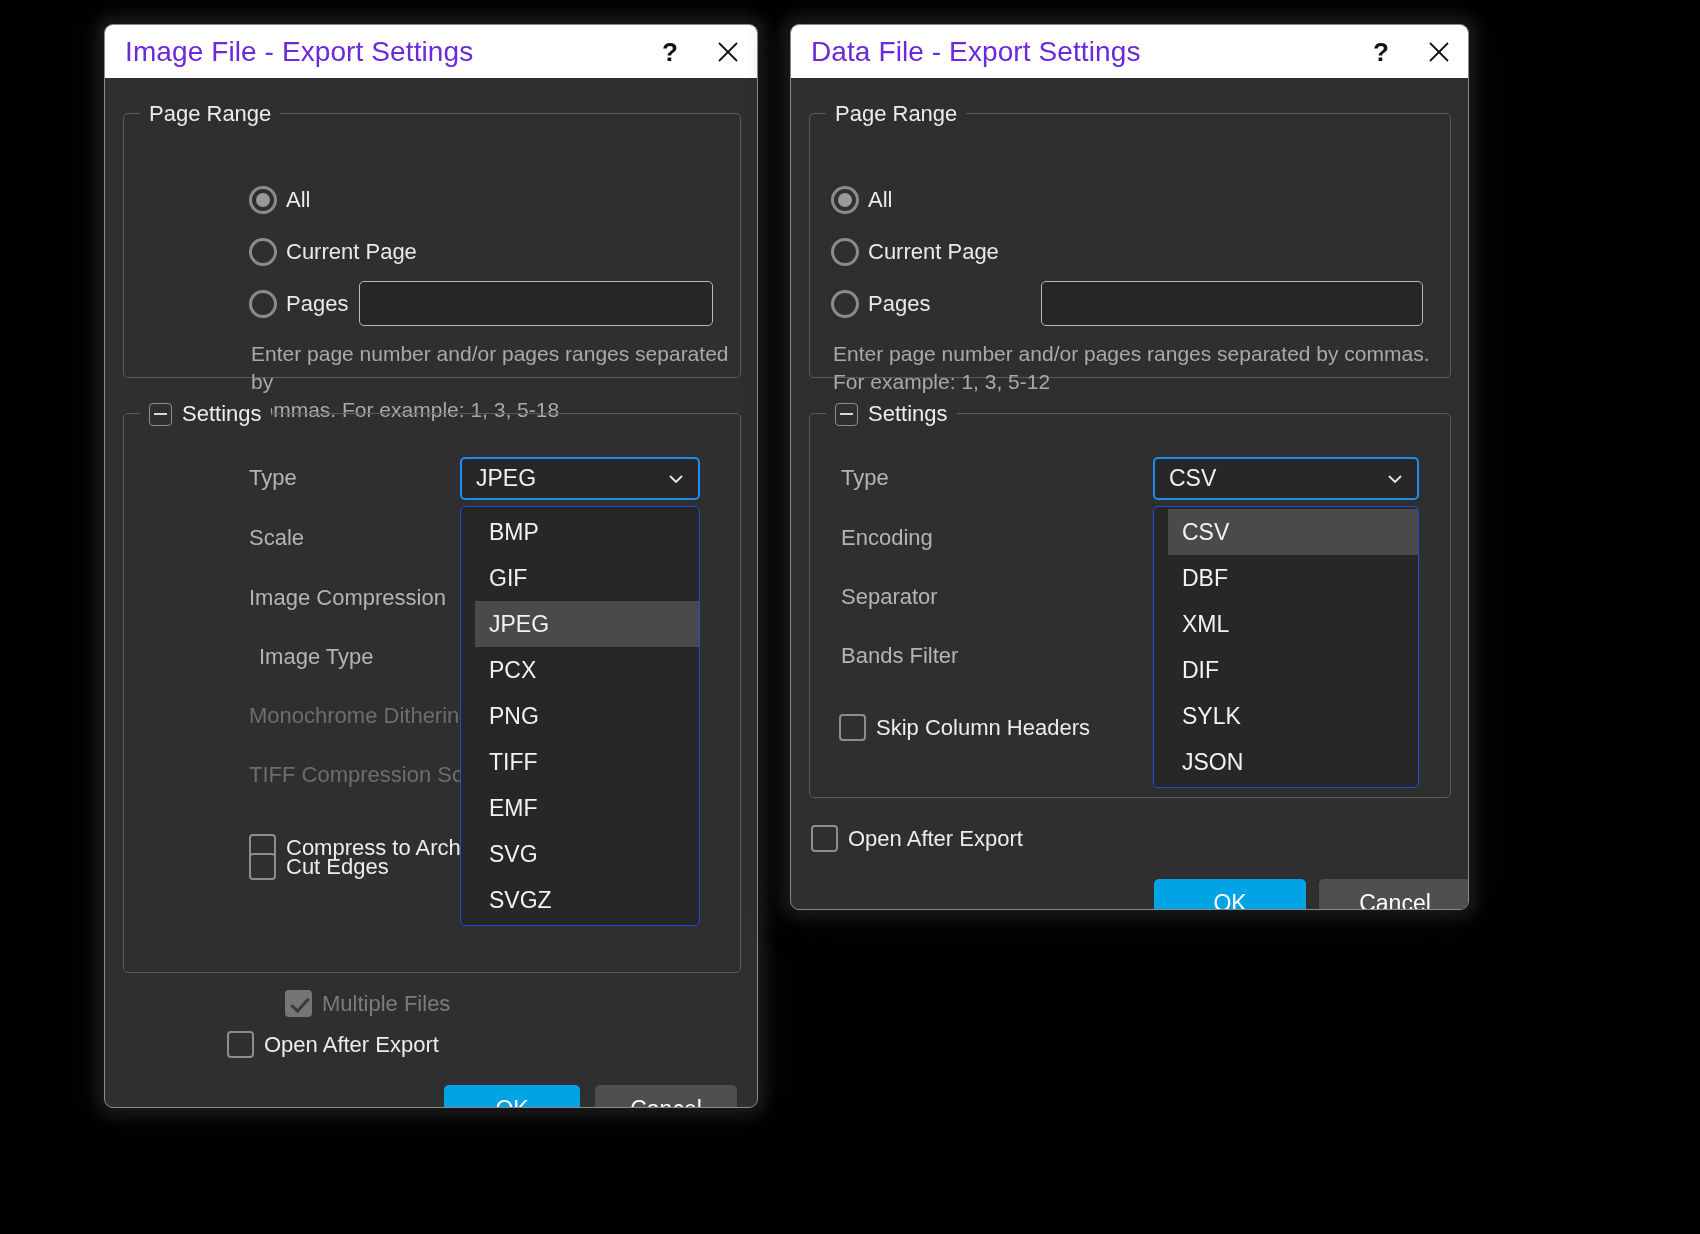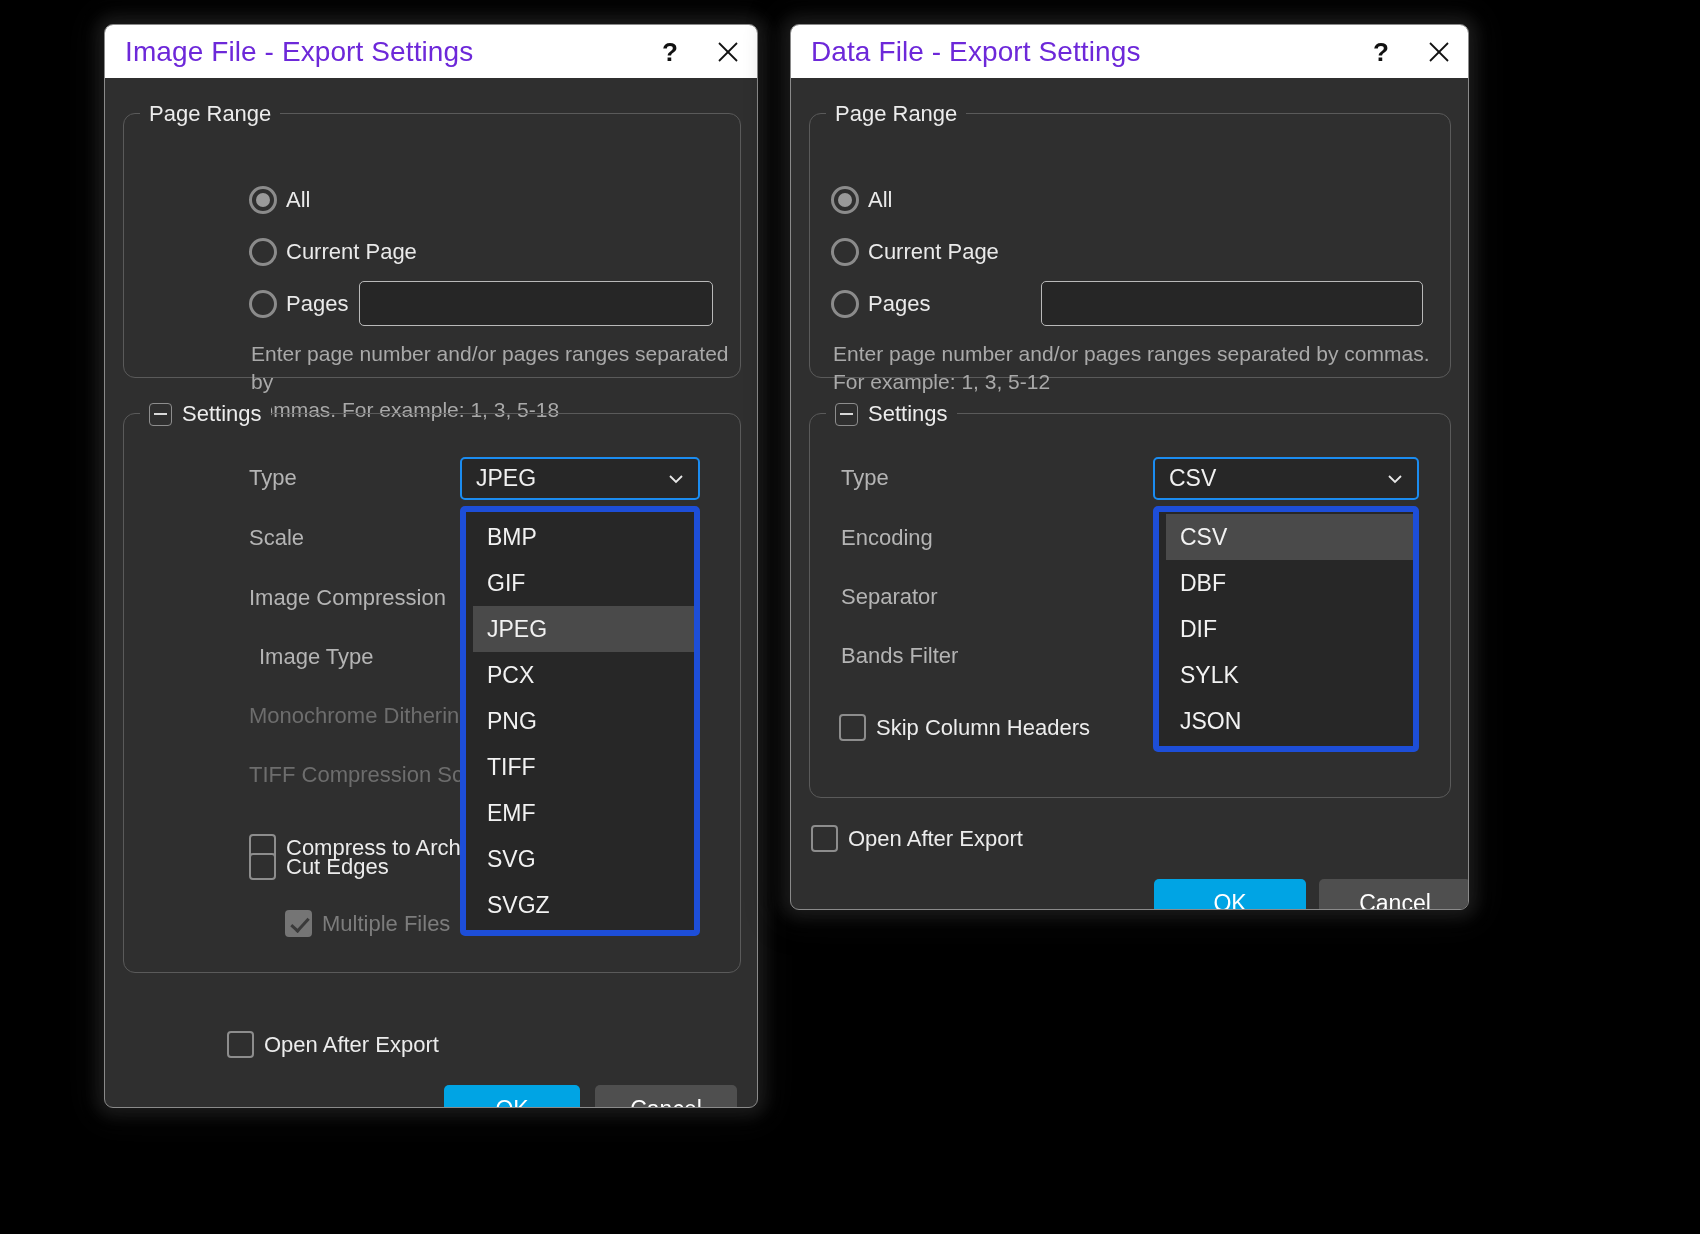--- a/index.html
+++ b/index.html
@@ -75,21 +75,21 @@
   .body {
     padding: 0 0 0 0;
     position: relative;
     box-sizing: border-box;
   }
 
   
   .groupbox {
     position: absolute;
     border: 1px solid #5a5a5a;
-    border-radius: 12px;
+    border-radius: 5px;
     box-sizing: border-box;
   }
   .group-legend {
     position: absolute;
     top: -13px;
     left: 16px;
     background: #2f2f2f;
     padding: 0 9px;
     color: #ececec;
     font-size: 22px;
@@ -197,24 +197,24 @@
     margin-left: auto;
     display: flex;
     align-items: center;
     color: #e8e8e8;
   }
 
   
   .dropdown {
     position: absolute;
     background: #272727;
-    border: 6px solid #1d4ed8;
+    border: 1px solid #1d4ed8;
     border-radius: 5px;
     box-sizing: border-box;
-    padding: 2px 0 2px 7px;
+    padding: 2px 0 2px 14px;
     overflow: hidden;
     z-index: 40;
   }
   .dd-item {
     height: 46px;
     display: flex;
     align-items: center;
     padding-left: 14px;
     color: #f2f2f2;
     font-size: 23px;
@@ -366,21 +366,21 @@
       <div class="check-row" style="left:144px; top:756px;">
         <span class="checkbox"></span>
         <span class="check-label">Compress to Archive</span>
       </div>
 
       <div class="check-row" style="left:144px; top:775px;">
         <span class="checkbox"></span>
         <span class="check-label">Cut Edges</span>
       </div>
 
-      <div class="check-row" style="left:144px; top:832px;padding-left:36px;">
+      <div class="check-row" style="left:144px; top:912px;padding-left:36px;">
         <span class="checkbox checked-disabled"></span>
         <span class="check-label disabled">Multiple Files</span>
       </div>
 
       <div class="check-row" style="left:122px; top:953px;">
         <span class="checkbox"></span>
         <span class="check-label">Open After Export</span>
       </div>
 
       <div class="btn btn-primary" style="left:339px; top:1007px; width:136px; height:48px;">
@@ -454,20 +454,21 @@
         <span class="combo-arrow">
           <svg width="20" height="20" viewBox="0 0 20 20" aria-hidden="true">
             <polyline points="4,7 10,13 16,7" fill="none" stroke="#e8e8e8" stroke-width="1.8"></polyline>
           </svg>
         </span>
       </div>
 
       <div class="dropdown" style="left:362px; top:428px; width:266px;">
         <div class="dd-item selected">CSV</div>
         <div class="dd-item">DBF</div>
+        <div class="dd-item">XML</div>
         <div class="dd-item">DIF</div>
         <div class="dd-item">SYLK</div>
         <div class="dd-item">JSON</div>
       </div>
 
       <div class="check-row" style="left:48px; top:636px;">
         <span class="checkbox"></span>
         <span class="check-label">Skip Column Headers</span>
       </div>
 

